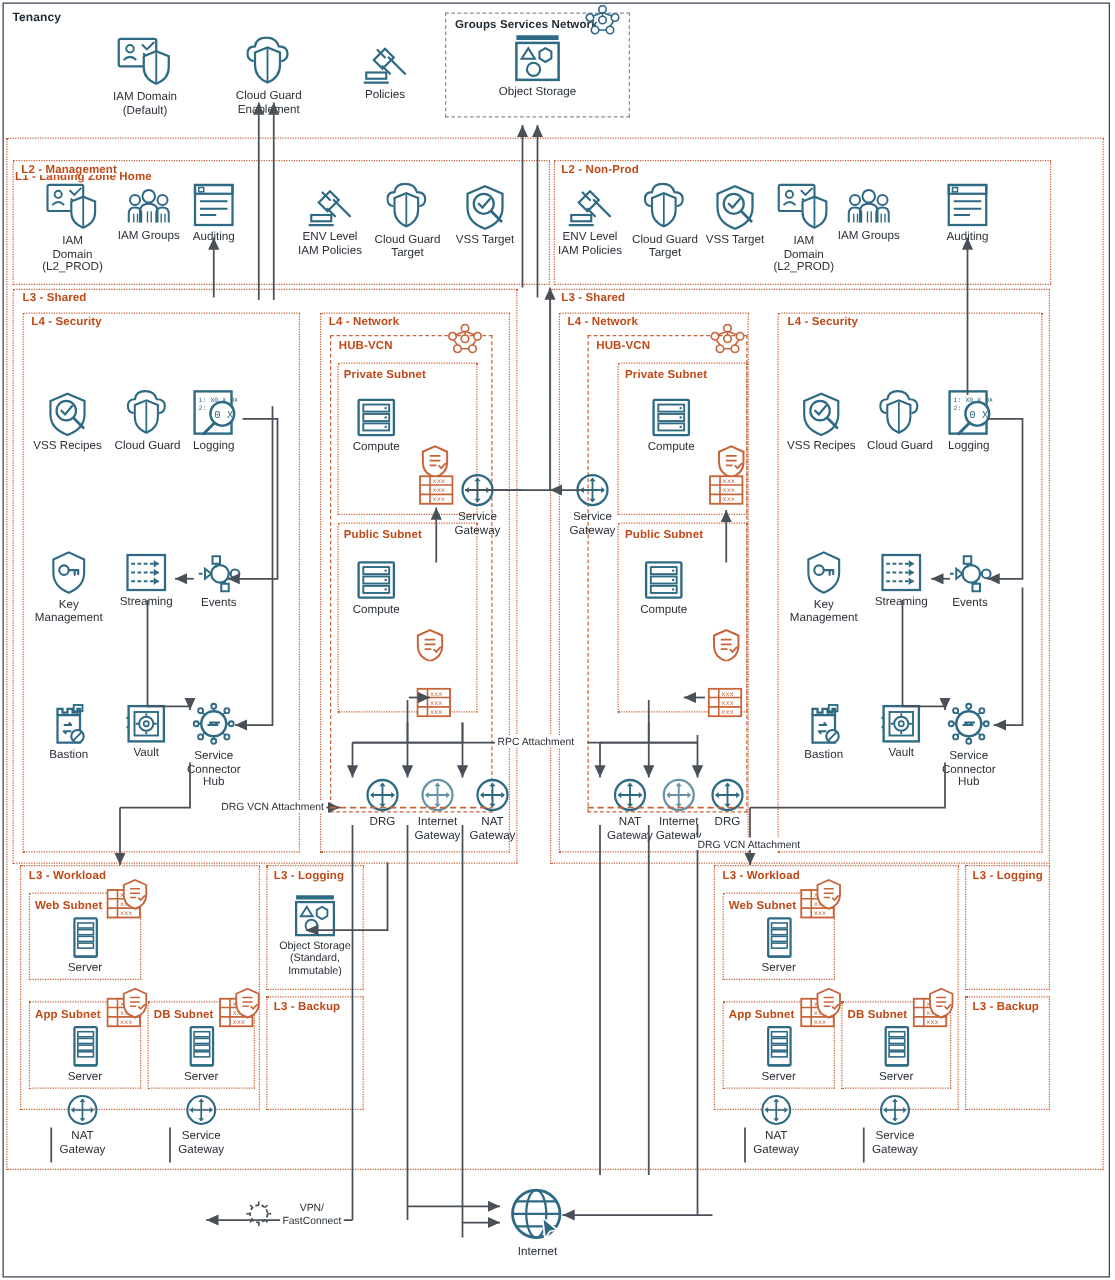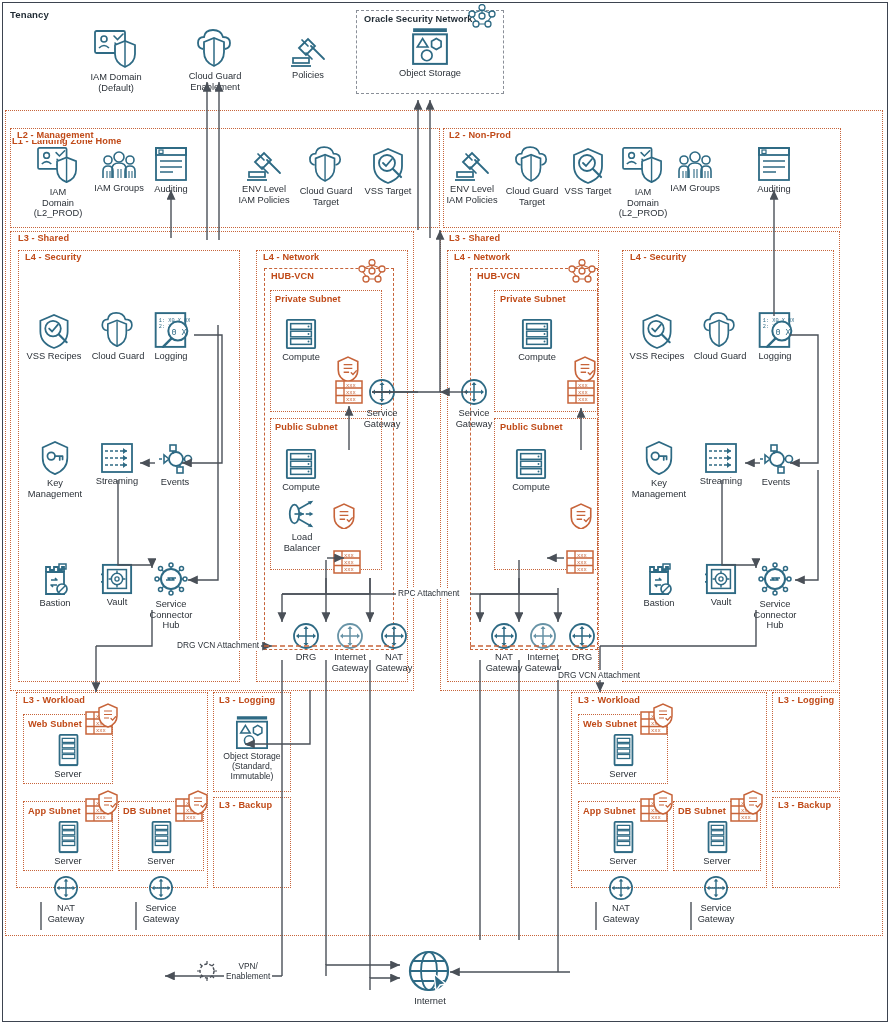--- a/index.html
+++ b/index.html
@@ -287,21 +287,21 @@
 Enablement</div>
   </div>
   <div class="node" style="left:270px;top:34px;">
     <svg class="ico" width="36" height="34" viewBox="0 0 36 34">
         <use href="#g-policies"></use>
       </svg>
     <div class="cap">Policies</div>
   </div>
 
   <div class="box box-dashed-gray" style="left:356px;top:10px;width:148px;height:84px;"></div>
-  <div class="boxlabel lbl-dark" style="left:362px;top:14px;">Oracle Security Network</div>
+  <div class="boxlabel lbl-dark" style="left:362px;top:14px;">Groups Services Network</div>
   <svg class="abs" width="30" height="26" viewBox="0 0 30 26" style="left:468px;top:4px;">
       <use href="#g-osnglyph"></use>
     </svg>
   <div class="node" style="left:392px;top:28px;">
     <svg class="ico" width="38" height="38" viewBox="0 0 36 36">
         <use href="#g-objstore"></use>
       </svg>
     <div class="cap">Object Storage</div>
   </div>
 
@@ -494,27 +494,20 @@
   </div>
 
   <div class="box box-dotted-orange" style="left:270px;top:418px;width:112px;height:152px;"></div>
   <div class="boxlabel lbl-orange" style="left:273px;top:422px;">Public Subnet</div>
   <div class="node" style="left:263px;top:448px;">
     <svg class="ico" width="32" height="32" viewBox="0 0 34 34">
         <use href="#g-compute"></use>
       </svg>
     <div class="cap">Compute</div>
   </div>
-  <div class="node" style="left:264px;top:498px;">
-    <svg class="ico" width="32" height="32" viewBox="0 0 32 34">
-        <use href="#g-lb"></use>
-      </svg>
-    <div class="cap">Load
-Balancer</div>
-  </div>
   <svg class="abs" width="22" height="26" viewBox="0 0 20 24" style="left:333px;top:503px;">
       <use href="#g-seclist"></use>
     </svg>
   <svg class="abs" width="28" height="24" viewBox="0 0 28 24" style="left:333px;top:550px;">
       <use href="#g-routetable"></use>
     </svg>
 
   <div class="node" style="left:268px;top:622px;">
     <svg class="ico" width="28" height="28" viewBox="0 0 28 28">
         <use href="#g-gateway"></use>
@@ -903,15 +896,15 @@
     <g stroke="#c7643a" stroke-width="1.4" stroke-dasharray="5 3" fill="none">
       <path d="M264 646 L394 646"></path>
       <path d="M470 646 L598 646"></path>
     </g>
   </svg>
 
   <div class="edge-label" style="left:396px;top:588px;">RPC Attachment</div>
   <div class="edge-label" style="left:175px;top:640px;">DRG VCN Attachment</div>
   <div class="edge-label" style="left:556px;top:670px;">DRG VCN Attachment</div>
   <div class="edge-label" style="left:224px;top:962px;white-space:pre-line;line-height:9.5px;text-align:center;">VPN/
-Enablement</div>
+FastConnect</div>
 
 </div>
 
 </body></html>

